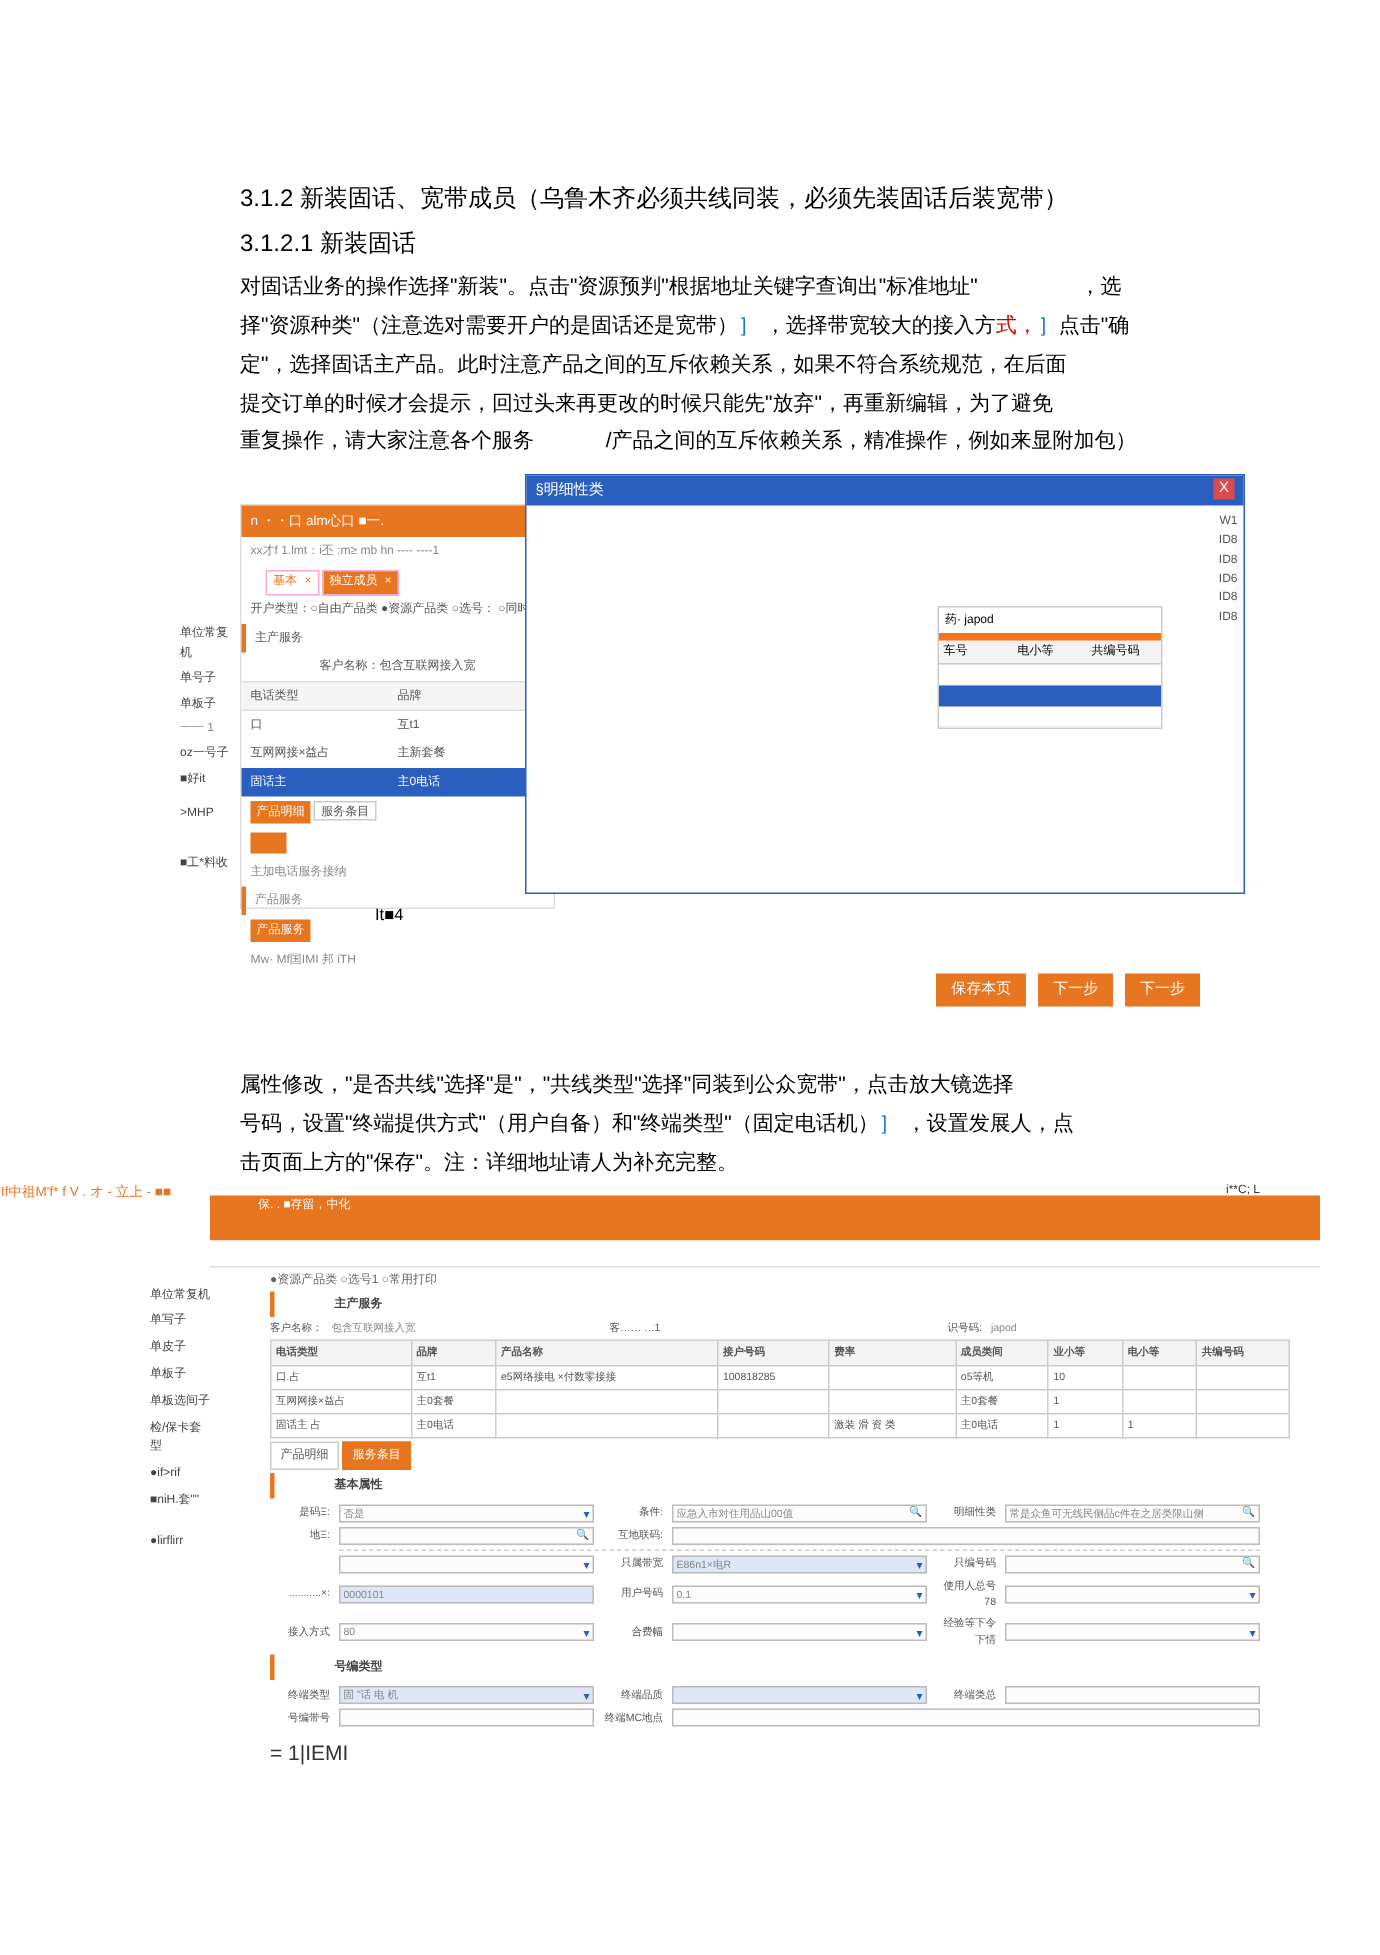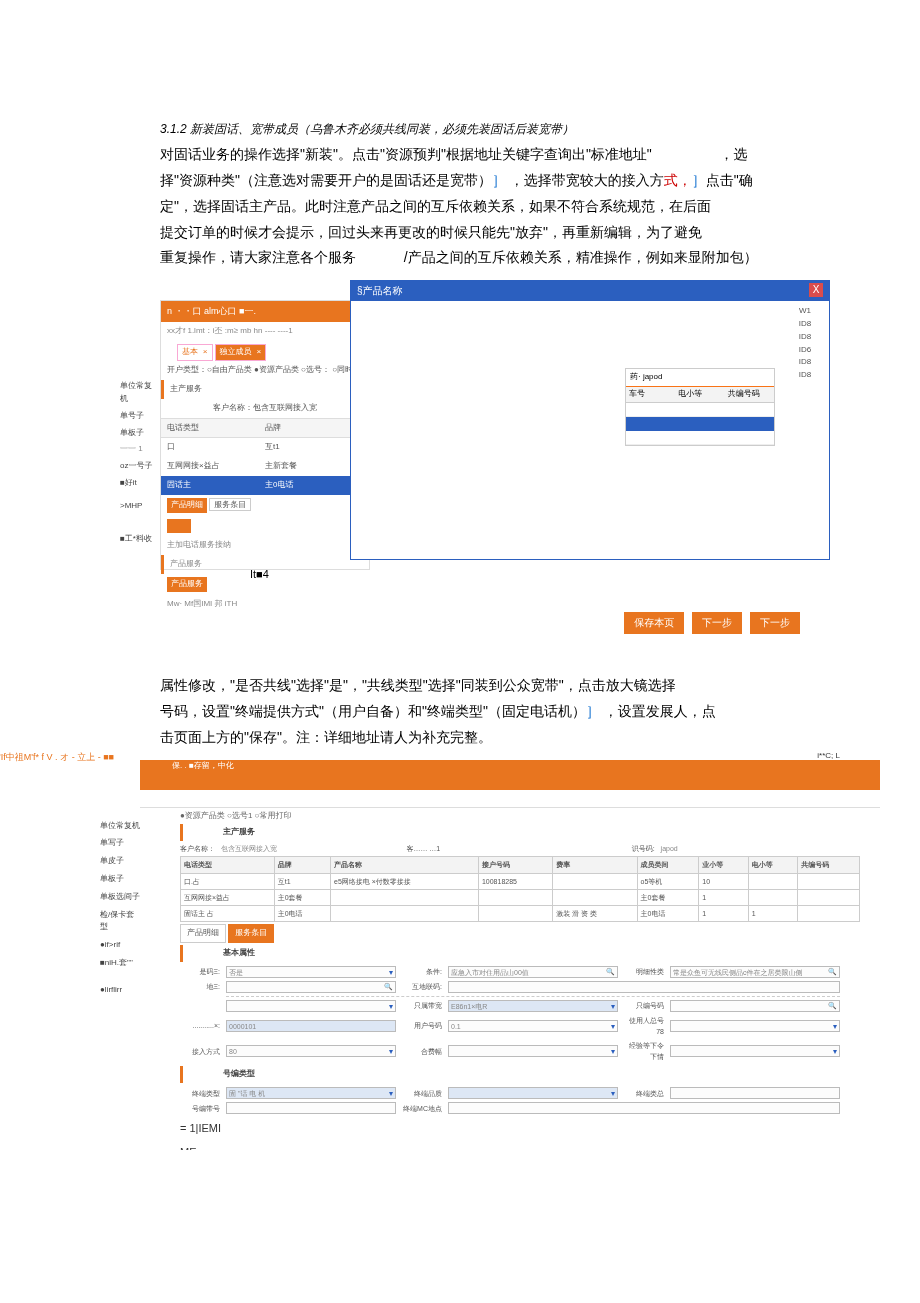--- a/index.html
+++ b/index.html
@@ -5,21 +5,21 @@
     * { box-sizing: border-box; margin: 0; padding: 0; }
     body {
       width: 920px;
       font-family: "SimSun", "Microsoft YaHei", sans-serif;
       font-size: 14px;
       line-height: 1.6;
       color: #000;
       background: #fff;
     }
     .page-content { padding: 120px 80px 40px 160px; }
-    .heading { font-size: 12px; margin-bottom: 4px; font-style: italic; }
+    .heading { font-size: 16px; margin-bottom: 4px; }
     .para { font-size: 14px; margin-bottom: 2px; line-height: 1.7; }
     .highlight-red { color: #c00; }
     .highlight-blue { color: #06c; }
 
     
     .screenshot1 {
       position: relative;
       margin: 10px 0 30px 0;
       width: 700px;
       height: 300px;
@@ -164,30 +164,31 @@
 
     .s2-sidebar {
       position: absolute;
       left: -40px; top: 60px;
       width: 42px;
       font-size: 8px;
       color: #444;
     }
     .s2-sidebar div { margin-bottom: 5px; }
 
-    .s2-footer-text { margin: 6px 40px; font-size: 11px; color: #333; }
+    .s2-footer-text { margin: 6px 40px; font-size: 14px; color: #333; }
 
     .small-gray { font-size: 8px; color: #888; }
     .tiny-orange-label { position: absolute; left: -150px; top: -10px; font-size: 9px; color: #e8751f; }
   </style>
 </head>
 <body>
 
 <div class="page-content">
   <div class="heading">3.1.2 新装固话、宽带成员（乌鲁木齐必须共线同装，必须先装固话后装宽带）</div>
+  <div class="heading">3.1.2.1 新装固话</div>
 
   <div class="para">
     <span>对固话业务的操作选择"新装"。点击"资源预判"根据地址关键字查询出"标准地址"</span>
     <span style="display:inline-block;width:60px"></span>
     <span>，选</span>
   </div>
   <div class="para">
     <span>择"资源种类"（注意选对需要开户的是固话还是宽带）</span><span class="highlight-blue">］</span>
     <span>，选择带宽较大的接入方</span><span class="highlight-red">式，</span><span class="highlight-blue">］</span><span>点击"确</span>
   </div>
@@ -244,41 +245,41 @@
       </div>
       <div class="s1-field"><span class="s1-orange-btn">　　</span></div>
       <div class="s1-field small-gray">主加电话服务接纳</div>
       <div class="s1-field small-gray" style="border-left:3px solid #e8751f">产品服务</div>
       <div class="s1-field"><span class="s1-orange-btn">产品服务</span></div>
       <div class="s1-field small-gray">Mw· Mf国IMI 邦  iTH</div>
     </div>
 
     <div class="s1-dialog">
       <div class="s1-dialog-title">
-        <span>§产品名称</span>
+        <span>§明细性类</span>
         <span class="s1-dialog-close">X</span>
       </div>
       <div class="s1-dialog-body">
         <div style="display:flex">
           <div style="flex:1"></div>
-          <div style="width:40px;text-align:center">
+          <div style="width:40px;text-align:right">
             <div>W1</div>
             <div>ID8</div>
             <div>ID8</div>
             <div>ID6</div>
             <div>ID8</div>
             <div>ID8</div>
           </div>
         </div>
       </div>
     </div>
 
     <div style="position:absolute;left:465px;top:88px;width:150px;border:1px solid #ccc;background:#fff;font-size:8px">
       <div style="padding:2px 4px">药· japod</div>
-      <div style="display:flex;background:#f3f3f3;border-top:1px solid #f97316;border-bottom:1px solid #ccc">
+      <div style="display:flex;background:#f3f3f3;border-top:5px solid #f97316;border-bottom:1px solid #ccc">
         <div style="flex:1;padding:1px 3px">车号</div>
         <div style="flex:1;padding:1px 3px">电小等</div>
         <div style="flex:1;padding:1px 3px">共编号码</div>
       </div>
       <div style="height:14px;border-bottom:1px solid #eee"></div>
       <div style="height:14px;background:#2b5fbf"></div>
       <div style="height:14px;border-bottom:1px solid #eee"></div>
     </div>
 
     <div class="s1-caption" style="position:absolute;left:90px;top:282px">It■4</div>

